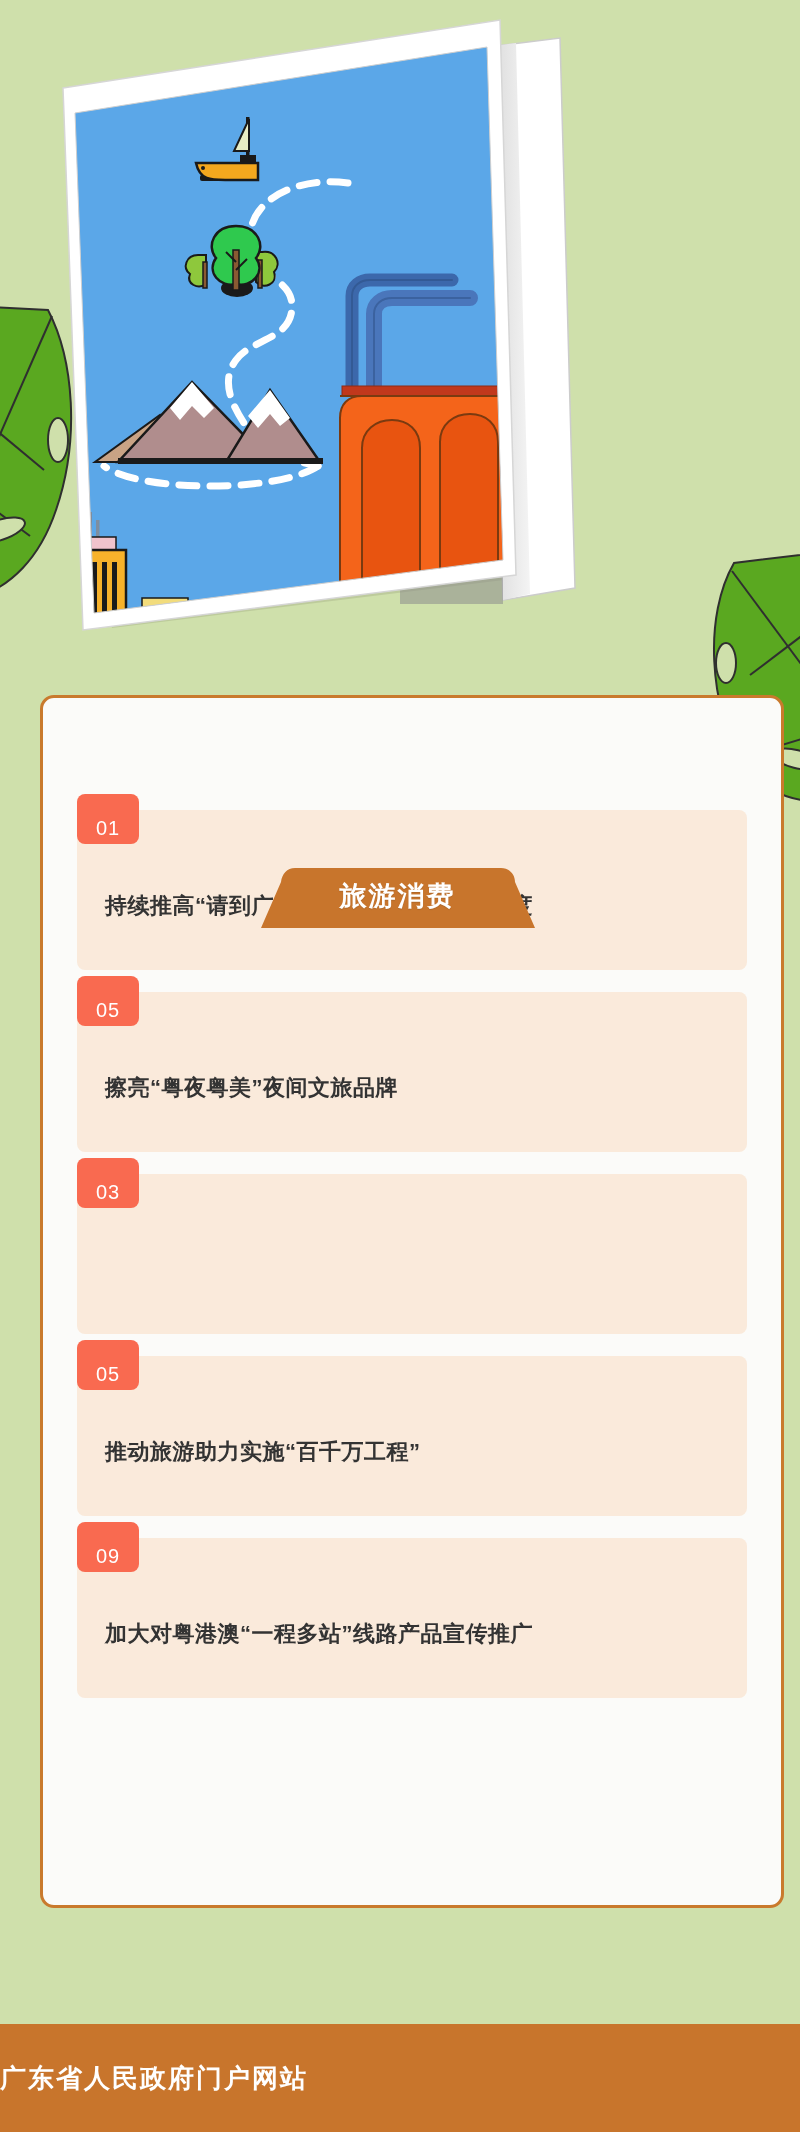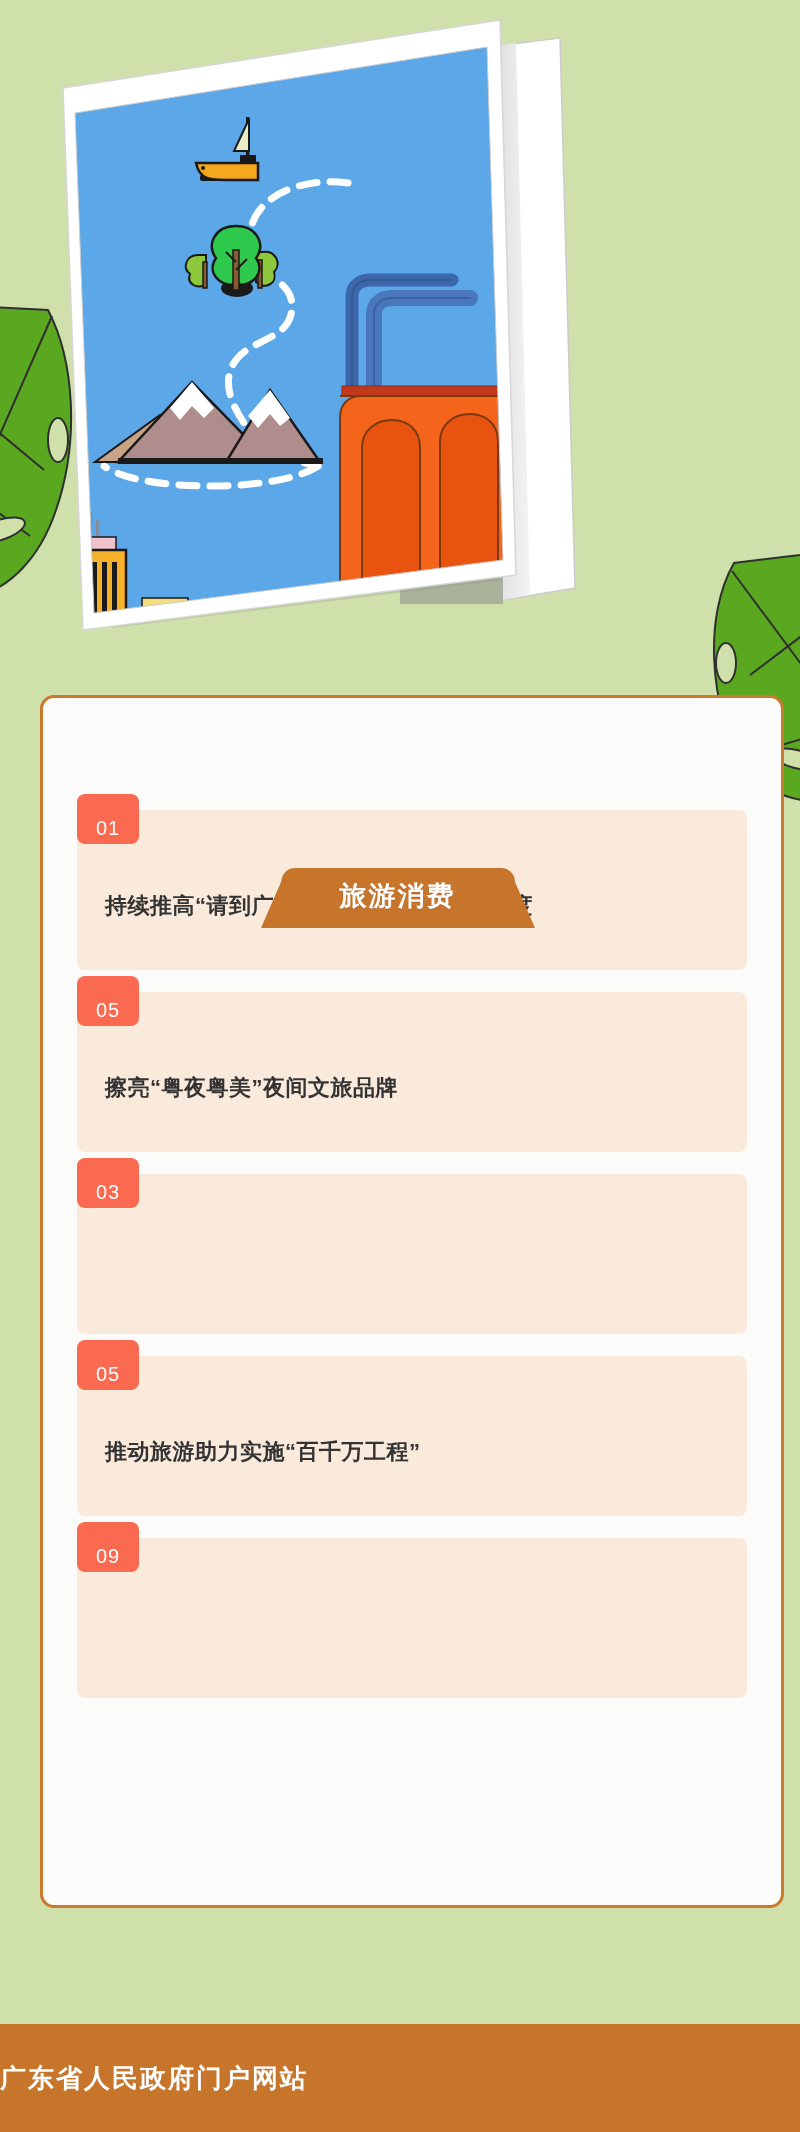--- a/index.html
+++ b/index.html
@@ -312,20 +312,21 @@
         <div class="badge">03</div>
       </div>
 
       <div class="item">
         <div class="badge">05</div>
         <div class="item-text">推动旅游助力实施“百千万工程”</div>
       </div>
 
       <div class="item">
         <div class="badge">09</div>
+        <div class="item-text">加大对粤港澳“一程多站”线路产品宣传推广</div>
       </div>
 
     </div>
   </div>
 
   <div class="banner-wrap">
     <div class="banner">
       <svg viewBox="0 0 274 60" width="274" height="60" preserveAspectRatio="none">
         <path d="M34,0 L 240,0 C 248,0 254,6 254,14 L 274,60 L 0,60 L 20,14 C 21,6 26,0 34,0 Z" fill="#c8752c"></path>
       </svg>

